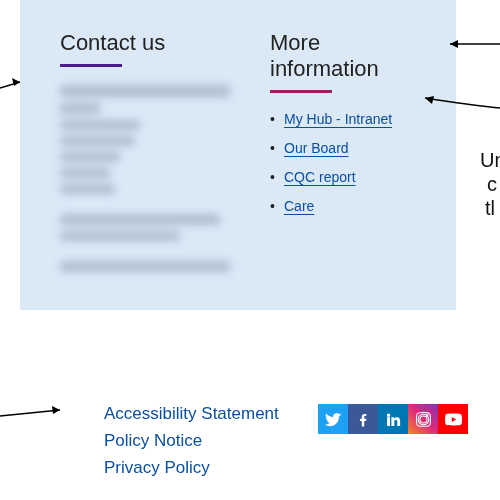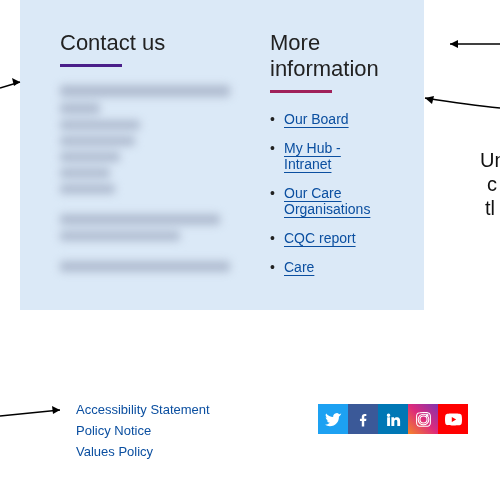--- a/index.html
+++ b/index.html
@@ -8,21 +8,21 @@
       background: #fff;
       width: 500px;
       height: 500px;
       position: relative;
       overflow: hidden;
     }
     .panel {
       position: absolute;
       left: 20px;
       top: 0;
-      width: 404px;
+      width: 436px;
       height: 310px;
       background: #dbe9f7;
       padding: 30px 38px 20px 40px;
       display: flex;
       gap: 40px;
     }
     .col { flex: 1; }
     h2 {
       font-weight: 400;
       font-size: 22px;
@@ -53,23 +53,23 @@
       color: #222;
     }
     .links a {
       color: #0b4fa0;
       text-decoration: underline;
       text-decoration-thickness: 1px;
       text-underline-offset: 3px;
     }
     .bottom-links {
       position: absolute;
-      left: 76px;
+      left: 104px;
       top: 400px;
-      font-size: 13px;
+      font-size: 17px;
       line-height: 1.6;
     }
     .bottom-links a {
       display: block;
       color: #0b4fa0;
       text-decoration: none;
     }
     .social {
       position: absolute;
       left: 318px;
@@ -116,33 +116,32 @@
       <div class="blur-row" style="width:160px;height:11px;"></div>
       <div class="blur-row" style="width:120px;"></div>
       <div style="height:14px;"></div>
       <div class="blur-row" style="width:170px;height:11px;"></div>
     </div>
   </div>
   <div class="col">
     <h2>More information</h2>
     <div class="underline u-magenta"></div>
     <ul class="links">
+      <li><a href="#">My Hub - Intranet</a></li>
       <li><a href="#">Our Board</a></li>
-      <li><a href="#">My Hub - Intranet</a></li>
-      <li><a href="#">Our Care Organisations</a></li>
       <li><a href="#">CQC report</a></li>
       <li><a href="#">Care</a></li>
     </ul>
   </div>
 </div>
 
 <div class="bottom-links">
   <a href="#">Accessibility Statement</a>
   <a href="#">Policy Notice</a>
-  <a href="#">Values Policy</a>
+  <a href="#">Privacy Policy</a>
 </div>
 
 <div class="social">
   <a href="#" class="sicon twitter">
       <svg viewBox="0 0 24 24">
         <path d="M23 3a10.9 10.9 0 01-3.14 1.53A4.48 4.48 0 0016 3c-2.5 0-4.5 2-4.5 4.5 0 .35.04.7.11 1.03C7.69 8.3 4.07 6.4 1.64 3.5a4.5 4.5 0 001.39 6A4.41 4.41 0 011 8.9v.06c0 2.18 1.55 4 3.6 4.42a4.52 4.52 0 01-2 .08 4.5 4.5 0 004.2 3.12A9 9 0 010 19.54 12.7 12.7 0 006.88 21.5c8.26 0 12.78-6.84 12.78-12.78l-.01-.58A9.1 9.1 0 0023 3z"></path>
       </svg>
     </a>
   <a href="#" class="sicon facebook">
       <svg viewBox="0 0 24 24">

